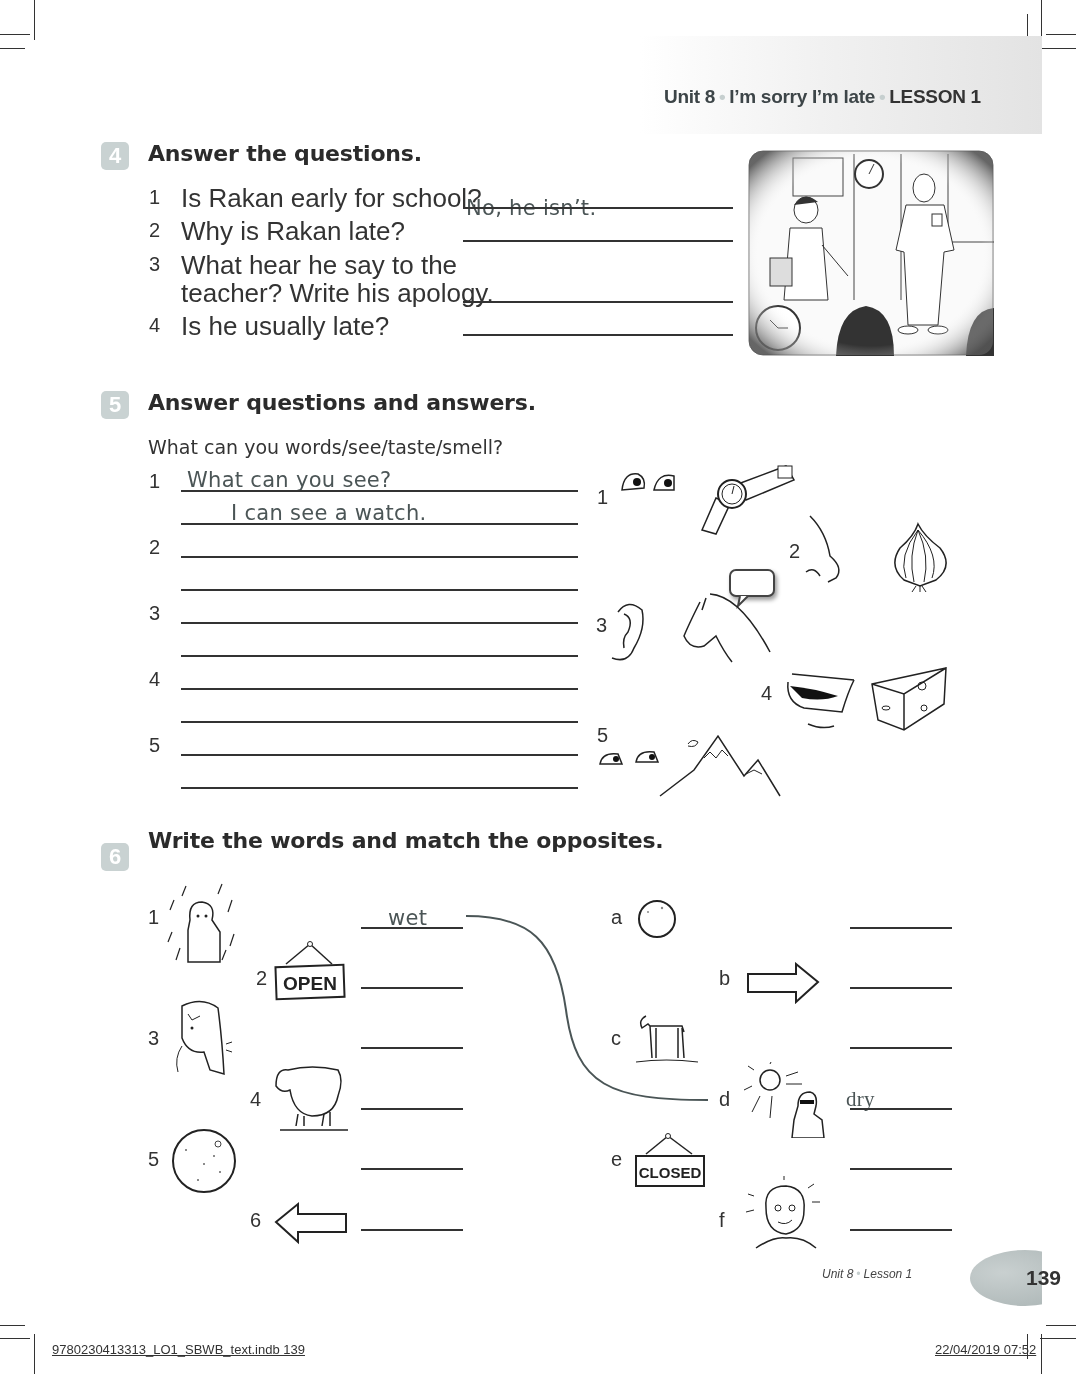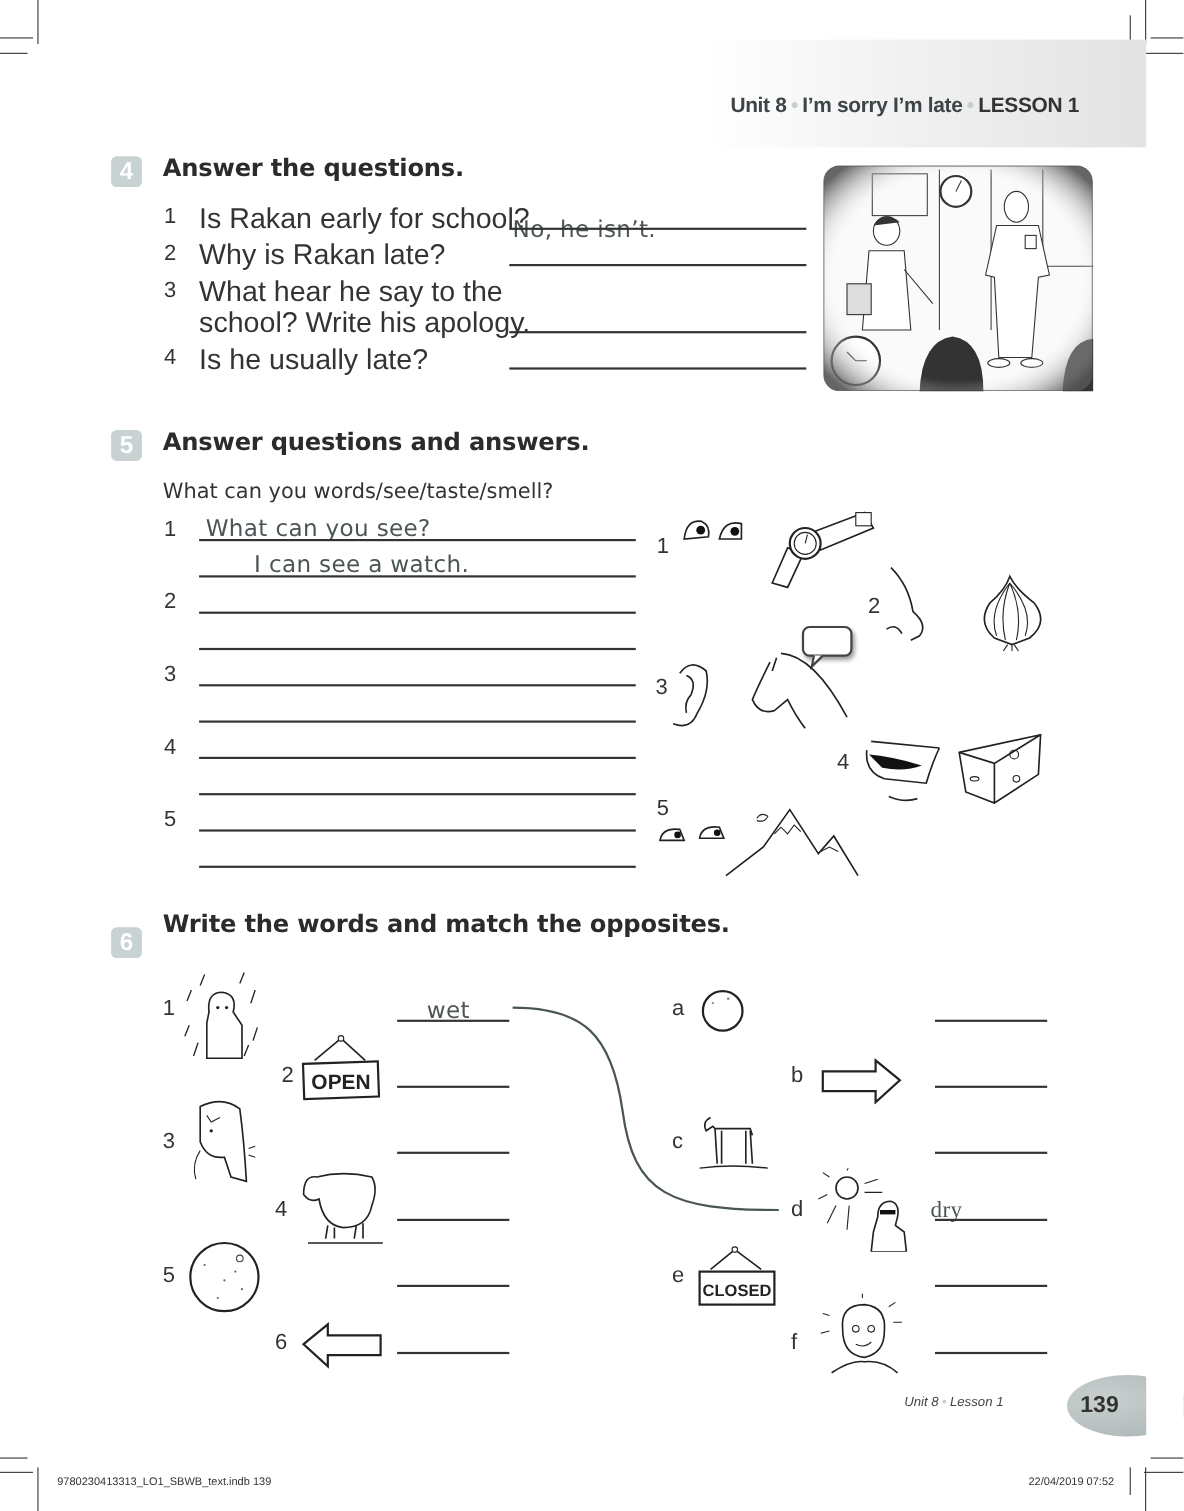--- a/index.html
+++ b/index.html
@@ -16,23 +16,23 @@
   .ex-title{position:absolute;font-family:"DejaVu Sans",sans-serif;font-weight:bold;font-size:22px;color:#2b2b2b;white-space:nowrap;letter-spacing:-0.2px;}
   .qnum{position:absolute;font-family:"Liberation Sans",sans-serif;font-size:20px;color:#333;}
   .qtext{position:absolute;font-family:"Liberation Sans",sans-serif;font-size:26px;color:#333;line-height:28px;white-space:nowrap;}
   .wline{position:absolute;height:2px;background:#333;}
   .hand{position:absolute;font-family:"DejaVu Sans",sans-serif;font-size:21px;color:#4b5556;white-space:nowrap;letter-spacing:0.3px;}
   .pic{position:absolute;}
   .lbl{position:absolute;font-family:"Liberation Sans",sans-serif;font-size:20px;color:#333;}
   #footer-text{left:822px;top:1267px;font-family:"Liberation Sans",sans-serif;font-style:italic;font-size:12px;color:#444;white-space:nowrap;}
   #footer-text .dot{color:#c6cfcf;margin:0 3px;}
   #page-oval{left:970px;top:1250px;width:110px;height:56px;border-radius:50%;background:radial-gradient(ellipse at 30% 40%,#c9d0d0,#a9b3b3);}
-  #page-num{left:982px;top:1266px;font-family:"Liberation Sans",sans-serif;font-weight:bold;font-size:21px;color:#333;text-align:center;}
+  #page-num{left:1026px;top:1266px;font-family:"Liberation Sans",sans-serif;font-weight:bold;font-size:21px;color:#333;text-align:center;}
   #page-mask{left:1042px;top:1240px;width:40px;height:80px;background:#fff;}
-  .slug{position:absolute;font-family:"Liberation Sans",sans-serif;font-size:10px;color:#333;white-space:nowrap;}
+  .slug{position:absolute;font-family:"Liberation Sans",sans-serif;font-size:13px;color:#333;white-space:nowrap;text-decoration:underline;}
 </style>
 </head>
 <body>
 
 <div class="cm" style="left:34px;top:0;width:1px;height:40px;"></div>
 <div class="cm" style="left:0;top:34px;width:30px;height:1px;"></div>
 <div class="cm" style="left:0;top:48px;width:25px;height:1px;"></div>
 <div class="cm" style="left:1041px;top:0;width:1px;height:40px;"></div>
 <div class="cm" style="left:1027px;top:14px;width:1px;height:25px;"></div>
 <div class="cm" style="left:1046px;top:34px;width:30px;height:1px;"></div>
@@ -57,21 +57,21 @@
 <div class="qtext" style="left:181px;top:184px;">Is Rakan early for school?</div>
 <div class="hand" style="left:466px;top:184px;margin-top:12px;">No, he isn’t.</div>
 <div class="wline" style="left:463px;top:207px;width:270px;"></div>
 
 <div class="qnum" style="left:149px;top:219px;">2</div>
 <div class="qtext" style="left:181px;top:217px;">Why is Rakan late?</div>
 <div class="wline" style="left:463px;top:240px;width:270px;"></div>
 
 <div class="qnum" style="left:149px;top:253px;">3</div>
 <div class="qtext" style="left:181px;top:251px;">What hear he say to the</div>
-<div class="qtext" style="left:181px;top:279px;">school? Write his apology.</div>
+<div class="qtext" style="left:181px;top:279px;">teacher? Write his apology.</div>
 <div class="wline" style="left:463px;top:301px;width:270px;"></div>
 
 <div class="qnum" style="left:149px;top:314px;">4</div>
 <div class="qtext" style="left:181px;top:312px;">Is he usually late?</div>
 <div class="wline" style="left:463px;top:334px;width:270px;"></div>
 
 <svg class="pic" style="left:748px;top:150px;" width="246" height="206" viewBox="0 0 246 206">
   <defs>
     <radialGradient id="vig" cx="50%" cy="50%" r="65%">
       <stop offset="70%" stop-color="#fff" stop-opacity="0"></stop>

